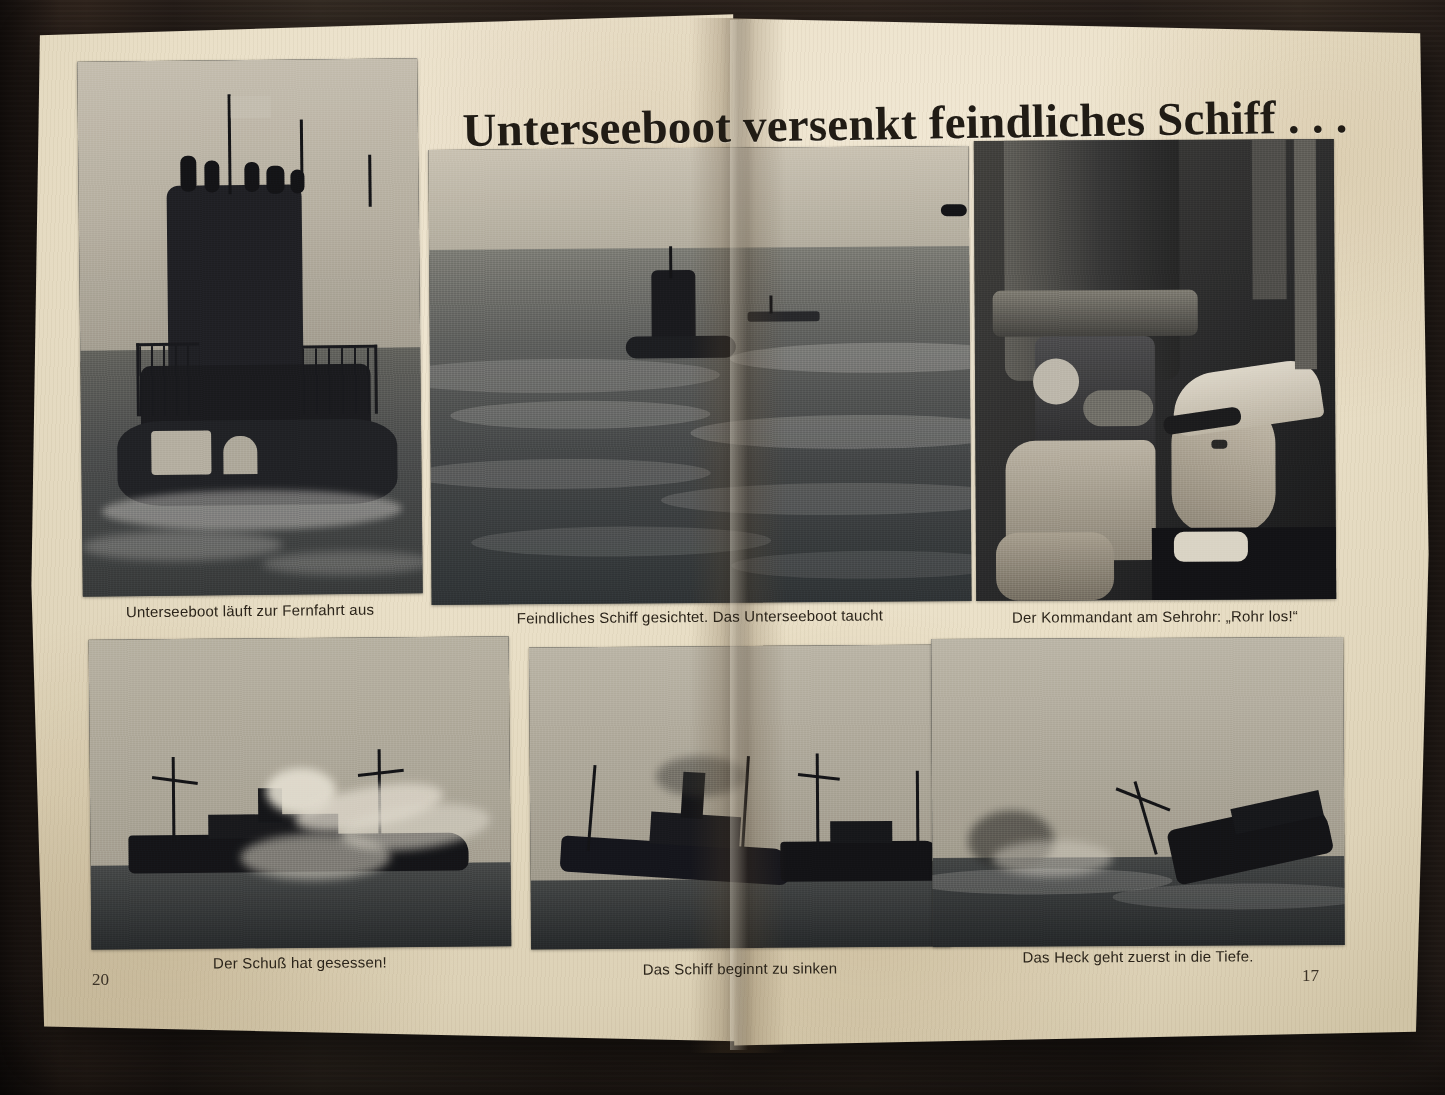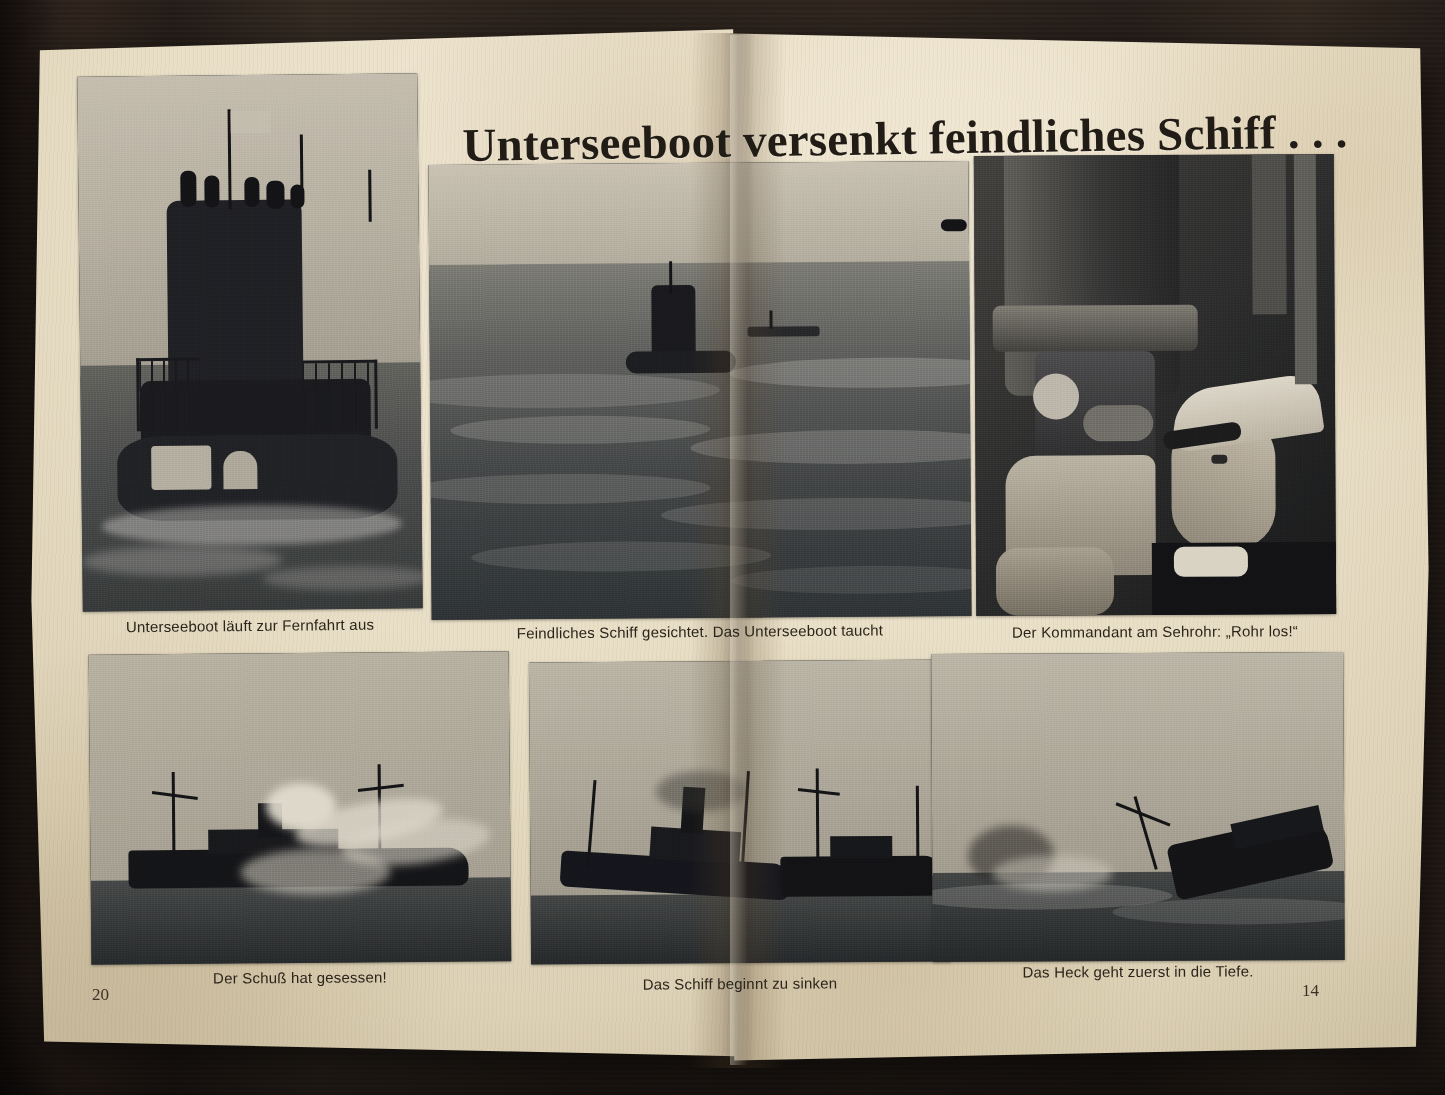--- a/index.html
+++ b/index.html
@@ -47,21 +47,21 @@
   .desk-shadow-bottom {
     position: absolute;
     left: 0; right: 0; bottom: 0; height: 120px;
     background: linear-gradient(0deg, rgba(0,0,0,0.45), rgba(0,0,0,0));
   }
 
   
   .magazine {
     position: absolute;
     left: 30px;
-    top: 23px;
+    top: 8px;
     width: 1400px;
     height: 1050px;
     filter: drop-shadow(6px 14px 22px rgba(0,0,0,0.65));
   }
 
   .page {
     position: absolute;
     top: 0;
     height: 100%;
     background:
@@ -367,16 +367,16 @@
 
     <div class="caption" style="left:935px; top:600px; width:380px; transform:rotate(-0.3deg);">Der Kommandant am Sehrohr: „Rohr los!“</div>
 
     <div class="caption" style="left:60px; top:946px; width:420px; transform:rotate(-0.4deg);">Der Schuß hat gesessen!</div>
 
     <div class="caption" style="left:500px; top:952px; width:420px; transform:rotate(-0.4deg);">Das Schiff beginnt zu sinken</div>
 
     <div class="caption" style="left:902px; top:940px; width:412px; transform:rotate(-0.3deg);">Das Heck geht zuerst in die Tiefe.</div>
 
     <div class="folio" style="left:62px; top:962px;">20</div>
-    <div class="folio" style="left:1272px; top:958px;">14</div>
+    <div class="folio" style="left:1272px; top:958px;">17</div>
 
   </div>
 </div>
 
 </body></html>

